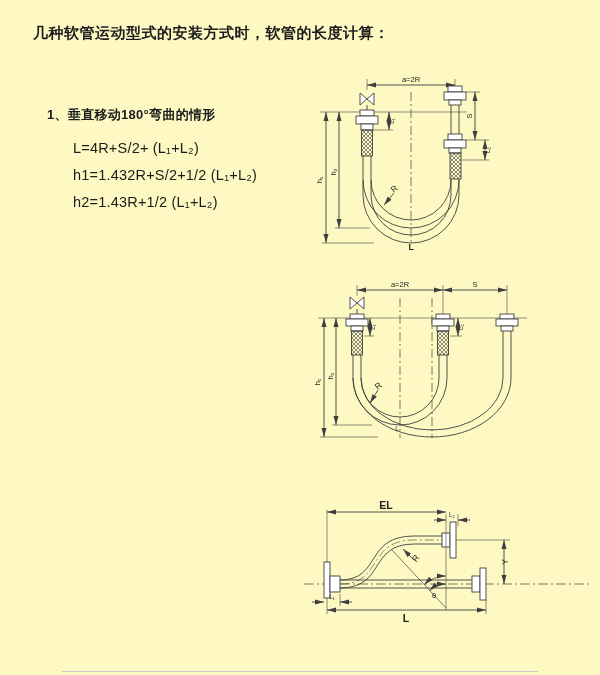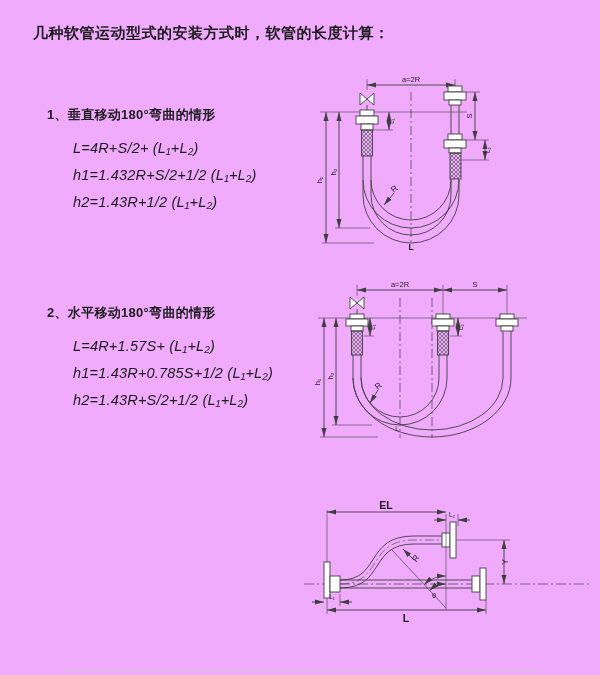--- a/index.html
+++ b/index.html
@@ -1,30 +1,30 @@
 <!DOCTYPE html>
 <html><head>
 <meta charset="utf-8">
 <style>
   html,body{margin:0;padding:0;background:#ffffff;}
   .page{
-    position:relative;width:600px;height:675px;background:#f0abfc;overflow:hidden;
+    position:relative;width:600px;height:675px;background:#fef9c3;overflow:hidden;
     font-family:"Liberation Sans","DejaVu Sans",sans-serif;color:#1c1c1c;
   }
   .title{
     position:absolute;left:33px;top:24px;font-size:15px;font-weight:bold;
     letter-spacing:.5px;white-space:nowrap;
   }
   .section{position:absolute;white-space:nowrap;}
   .sec1{left:47px;top:106px;}
   .sec2{left:47px;top:304px;}
   .sec3{left:47px;top:520px;}
   .sec-heading{font-size:13px;font-weight:bold;letter-spacing:.3px;height:22px;}
   .formulas{margin:7px 0 0 26px;font-size:14.5px;}
-  .formulas div{line-height:27px;letter-spacing:.2px;font-style:italic;}
+  .formulas div{line-height:27px;letter-spacing:.2px;}
   .diagram{position:absolute;}
   .d1{left:312px;top:72px;width:265px;height:182px;}
   .d2{left:312px;top:278px;width:275px;height:172px;}
   .d3{left:298px;top:496px;width:300px;height:152px;}
   svg{display:block;}
   svg text{font-family:"Liberation Sans","DejaVu Sans",sans-serif;fill:#222;}
   .dl{font-size:7.5px;}
   .dls{font-size:6.3px;}
   .dlm{font-size:8.5px;}
   .dlb{font-size:10.5px;font-weight:bold;}
@@ -39,28 +39,20 @@
 
   <div class="section sec1">
     <div class="sec-heading">1、垂直移动180°弯曲的情形</div>
     <div class="formulas">
       <div>L=4R+S/2+ (L₁+L₂)</div>
       <div>h1=1.432R+S/2+1/2 (L₁+L₂)</div>
       <div>h2=1.43R+1/2 (L₁+L₂)</div>
     </div>
   </div>
 
-  <div class="section sec2">
-    <div class="sec-heading">2、水平移动180°弯曲的情形</div>
-    <div class="formulas">
-      <div>L=4R+1.57S+ (L₁+L₂)</div>
-      <div>h1=1.43R+0.785S+1/2 (L₁+L₂)</div>
-      <div>h2=1.43R+S/2+1/2 (L₁+L₂)</div>
-    </div>
-  </div>
 
 
   <div class="diagram d1">
     <svg width="265" height="182" viewBox="0 0 265 182">
       <defs>
         <marker id="ar1" markerUnits="userSpaceOnUse" markerWidth="9" markerHeight="7" refX="9" refY="3.5" orient="auto-start-reverse">
           <path d="M0,1 L9,3.5 L0,6 Z" fill="#3f3f3f"></path>
         </marker>
         <pattern id="hx1" width="4" height="4" patternUnits="userSpaceOnUse">
           <path d="M0,0 l4,4 M4,0 l-4,4" stroke="#5a5a5a" stroke-width="0.7"></path>

